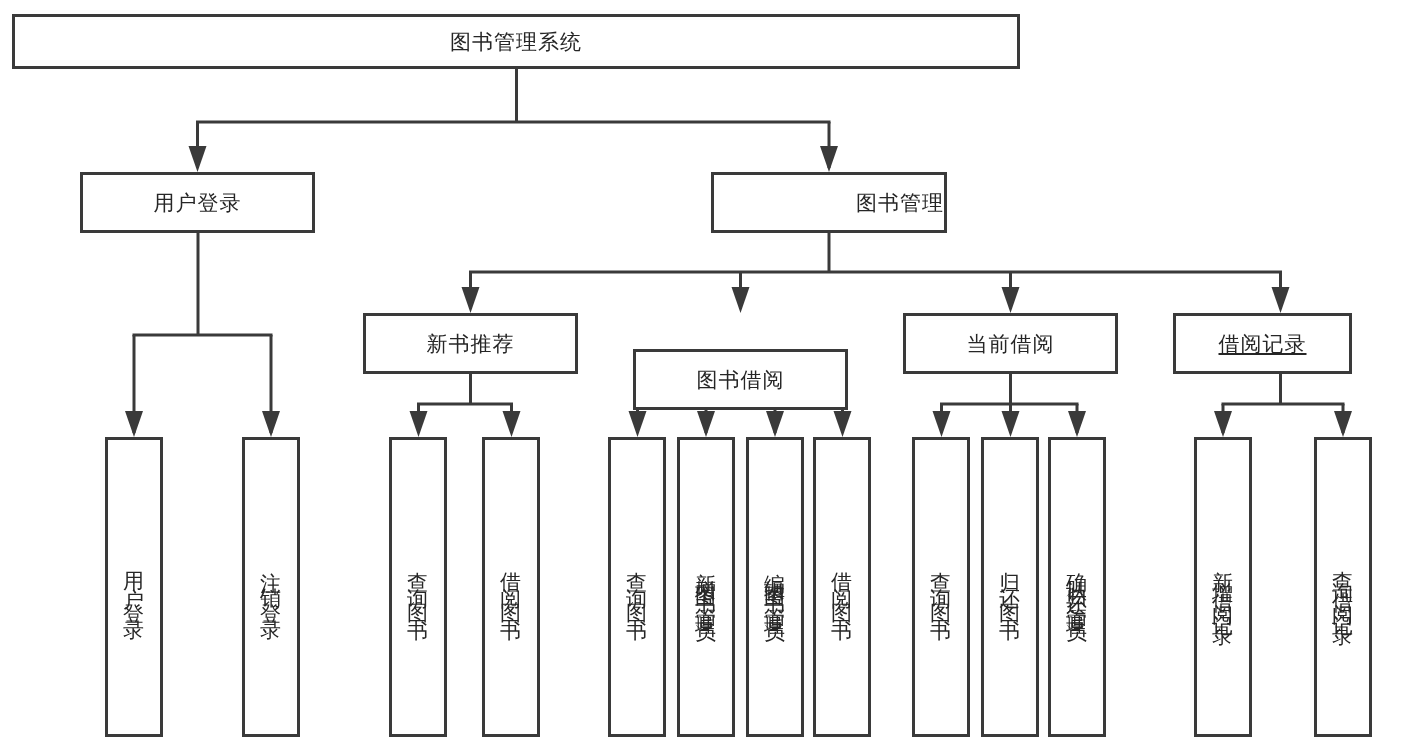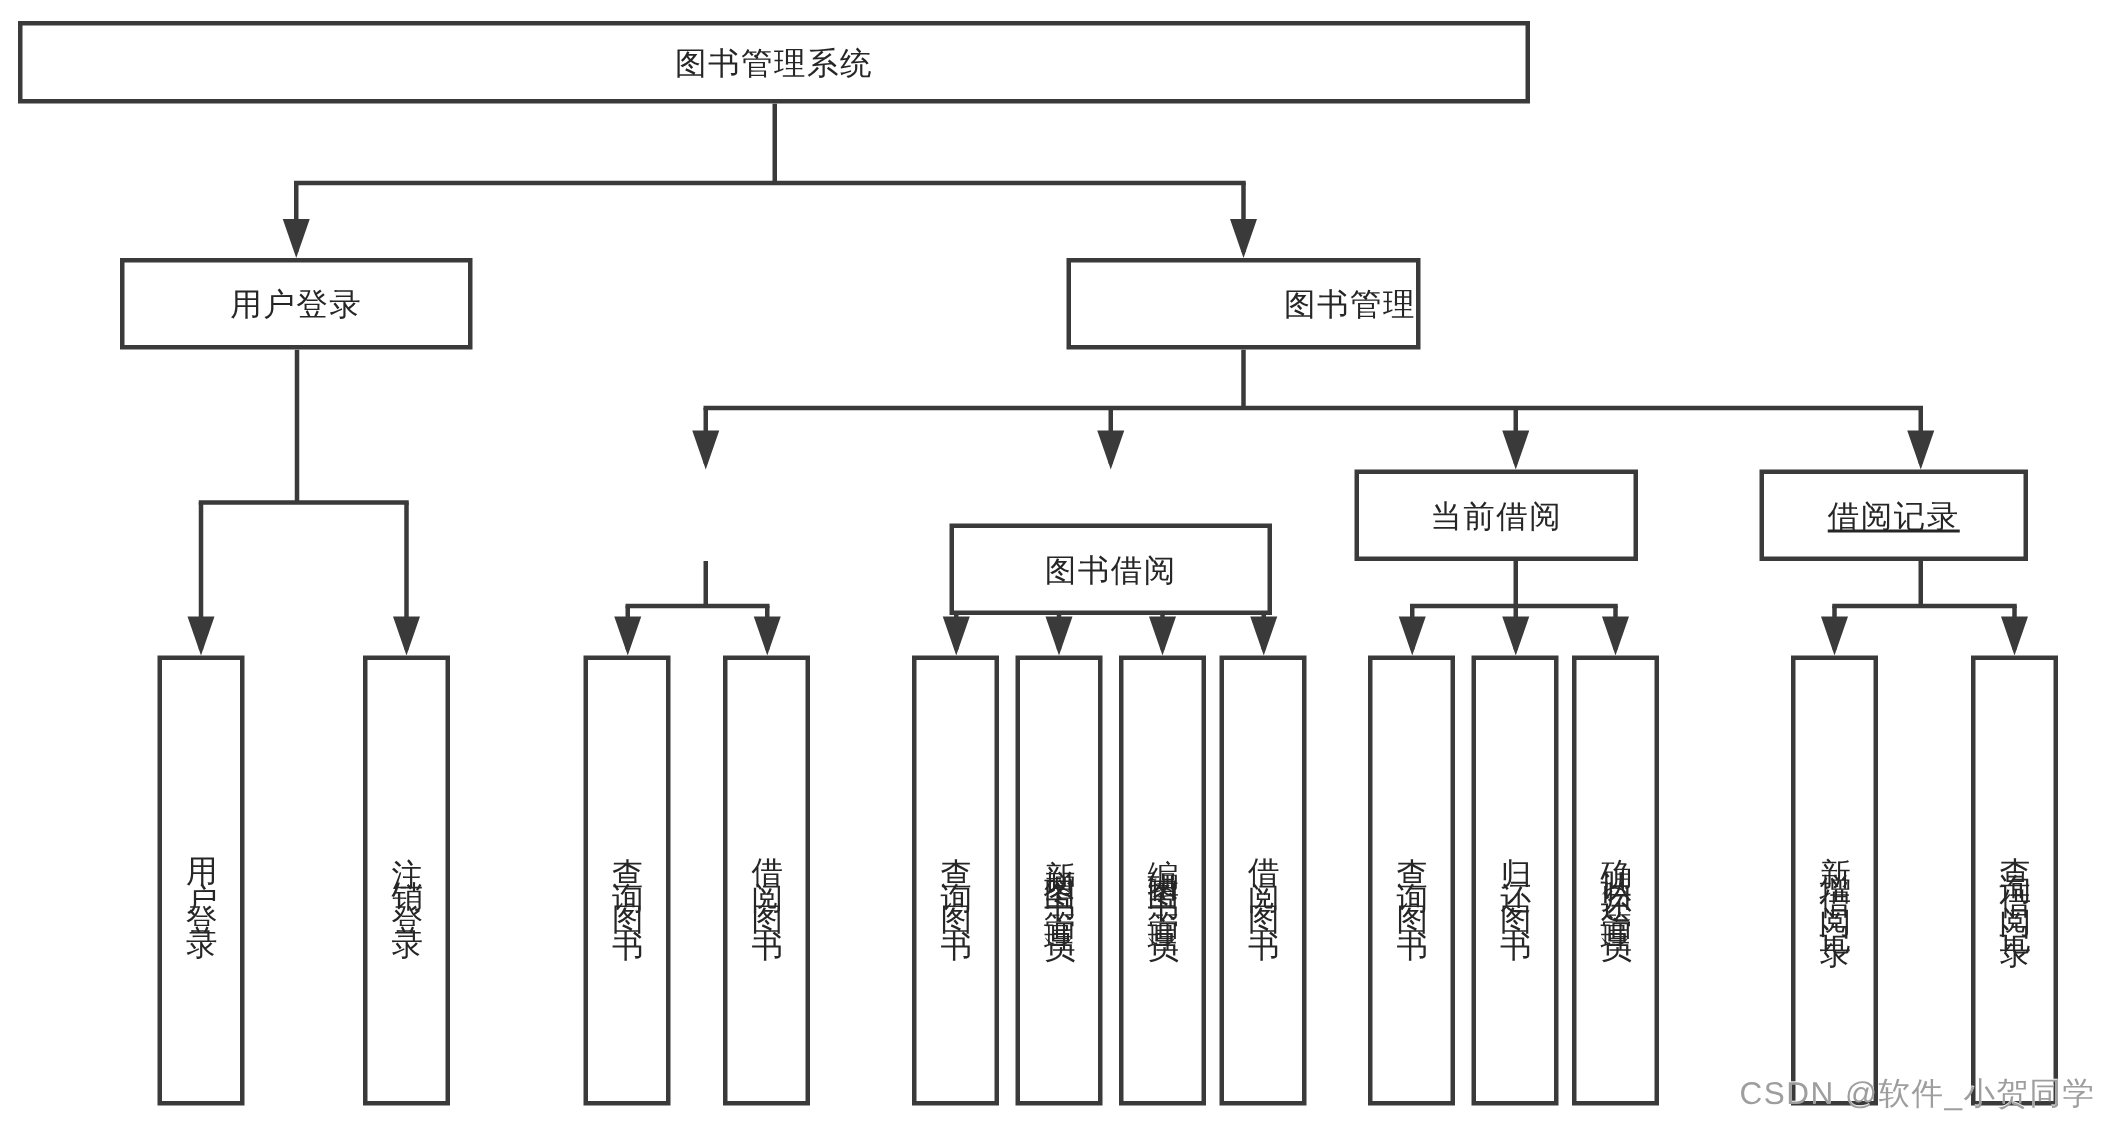--- a/index.html
+++ b/index.html
@@ -129,24 +129,27 @@
     <span>图书管理系统</span>
   </div>
 
   <div class="node" style="left:80px;top:172px;width:235px;height:61px;">
     <span>用户登录</span>
   </div>
   <div class="node" style="left:711px;top:172px;width:236px;height:61px;justify-content:flex-end;">
     <span>图书管理</span>
   </div>
 
+  <div class="node" style="left:363px;top:313px;width:215px;height:61px;">
+    <span>新书推荐</span>
+  </div>
   <div class="node" style="left:633px;top:313px;width:215px;height:61px;margin-top:36px;">
     <span>图书借阅</span>
   </div>
-  <div class="node" style="left:903px;top:313px;width:189px;height:61px;">
+  <div class="node" style="left:903px;top:313px;width:215px;height:61px;">
     <span>当前借阅</span>
   </div>
   <div class="node" style="left:1173px;top:313px;width:179px;height:61px;text-decoration:underline;">
     <span>借阅记录</span>
   </div>
 
   <div class="leaf" style="left:105px;">
     <span class="s4">用户登录</span>
   </div>
   <div class="leaf" style="left:242px;">
@@ -183,14 +186,13 @@
     <span class="s9">确认归还（管理员）</span>
   </div>
 
   <div class="leaf" style="left:1194px;">
     <span class="s6">新增借阅记录</span>
   </div>
   <div class="leaf" style="left:1314px;">
     <span class="s6">查询借阅记录</span>
   </div>
 
-  <div class="watermark">CSDN @软件_小贺同学</div>
 </div>
 
 </body></html>

